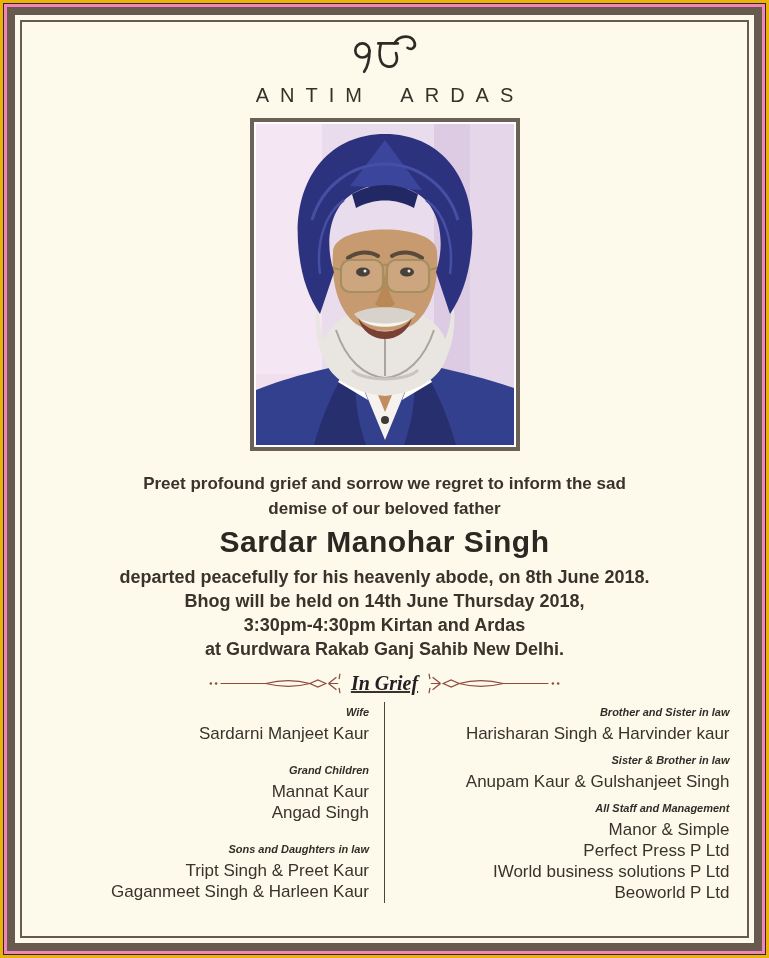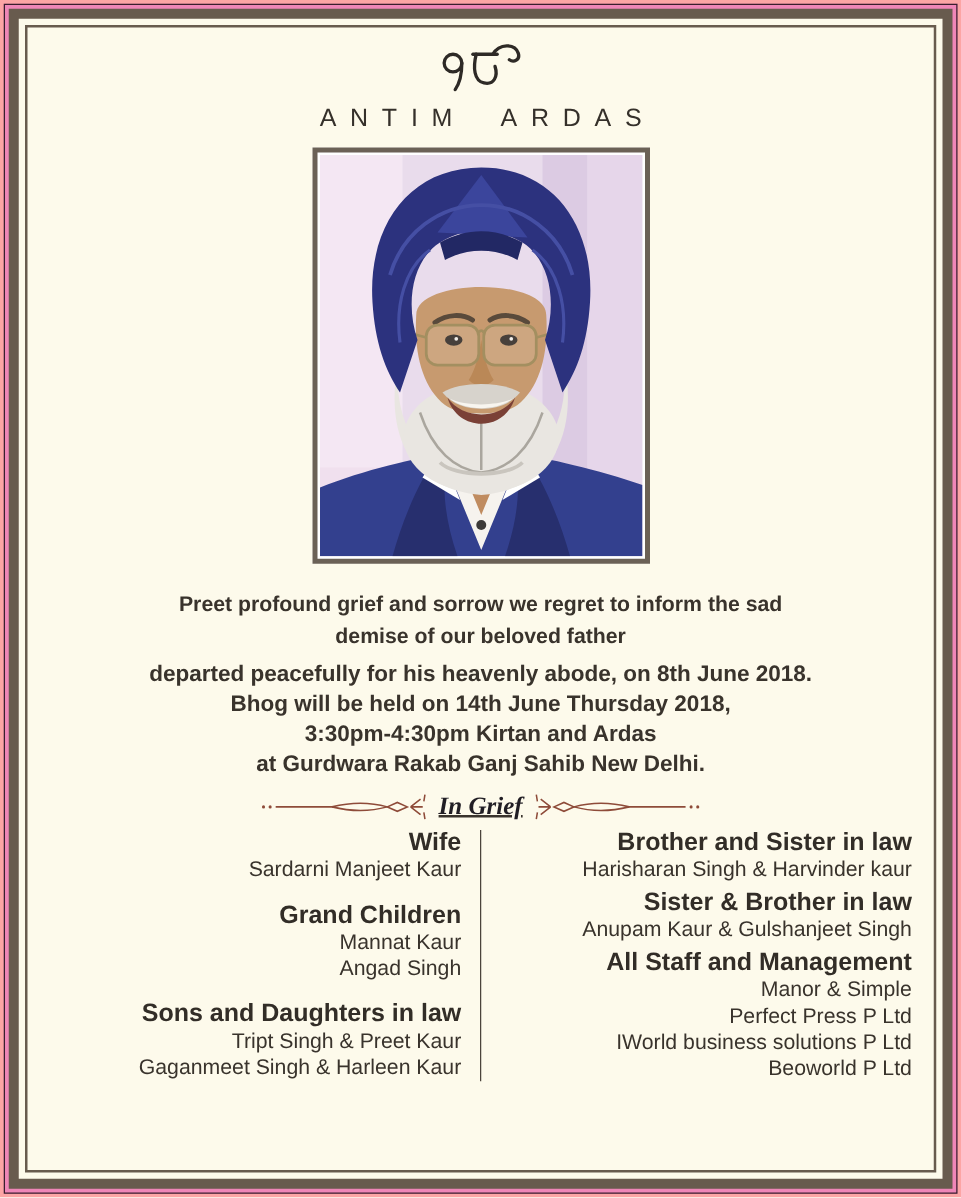--- a/index.html
+++ b/index.html
@@ -1,19 +1,19 @@
 <!DOCTYPE html>
 <html><head>
 <meta charset="utf-8">
 <style>
   * { margin:0; padding:0; box-sizing:border-box; }
   html,body { width:769px; height:958px; }
   body { font-family:"Liberation Sans", sans-serif; }
 
-  .page   { width:769px; height:958px; background:#fca5a5; padding:3px; }
+  .page   { width:769px; height:958px; background:#eab308; padding:3px; }
   .bd-dk  { width:100%; height:100%; border:1px solid #3a1f2d; background:#ef86b8; padding:3px; }
   .bd-tp  { width:100%; height:100%; background:#685b4e; padding:8px; }
   .bd-gap { width:100%; height:100%; background:#fdfaeb; padding:5px; }
   .content{ width:100%; height:100%; border:2px solid #685b4e; background:#fdfaeb;
             overflow:hidden; text-align:center; color:#39332c; }
 
   .onkar { display:block; margin:9px auto 0; height:46px; }
 
   .title { margin-top:7px; font-size:20px; font-weight:normal; color:#35302a;
            letter-spacing:11px; padding-left:11px; word-spacing:12px; }
@@ -34,21 +34,21 @@
 
   .family { margin-top:7px; width:690px; margin-left:auto; margin-right:auto;
             display:flex; align-items:stretch; text-align:left; }
   .col { flex:1; font-size:17px; line-height:21px; }
   .col-left  { text-align:right; padding-right:15px; }
   .col-right { text-align:right;  padding-left:15px; }
   .vrule { width:1px; background:#4b443c; }
   .col-left  .group { margin-bottom:16px; }
   .col-right .group { margin-bottom:6px; }
   .group:last-child { margin-bottom:0; }
-  .group h3 { font-size:20px; font-weight:bold; color:#322d27; }
+  .group h3 { font-size:11px; font-weight:bold; color:#322d27;font-style:italic; }
 
   .contact { margin-top:11px; font-size:17px; font-weight:bold; color:#322d27; }
 </style>
 </head>
 <body>
 
 <div class="page">
  <div class="bd-dk">
   <div class="bd-tp">
    <div class="bd-gap">
@@ -118,20 +118,21 @@
           <path d="M64 150 C60 120 68 90 88 76 M194 150 C198 120 190 90 170 76" stroke="#454fa4" stroke-width="2.5" fill="none"></path>
           <path d="M96 70 C118 58 140 58 162 70 L158 84 C140 74 118 74 100 84 Z" fill="#222864"></path>
         </svg>
       </div>
 
       <div class="intro">
         <div>Preet profound grief and sorrow we regret to inform the sad</div>
         <div>demise of our beloved father</div>
       </div>
 
+      <div class="name">Sardar Manohar Singh</div>
 
       <div class="details">
         <div>departed peacefully for his heavenly abode, on 8th June 2018.</div>
         <div>Bhog will be held on 14th June Thursday 2018,</div>
         <div>3:30pm-4:30pm Kirtan and Ardas</div>
         <div>at Gurdwara Rakab Ganj Sahib New Delhi.</div>
       </div>
 
       <div class="divider">
         <svg viewBox="0 0 152 26" stroke="#8e4b39" fill="none" stroke-width="1.4">

